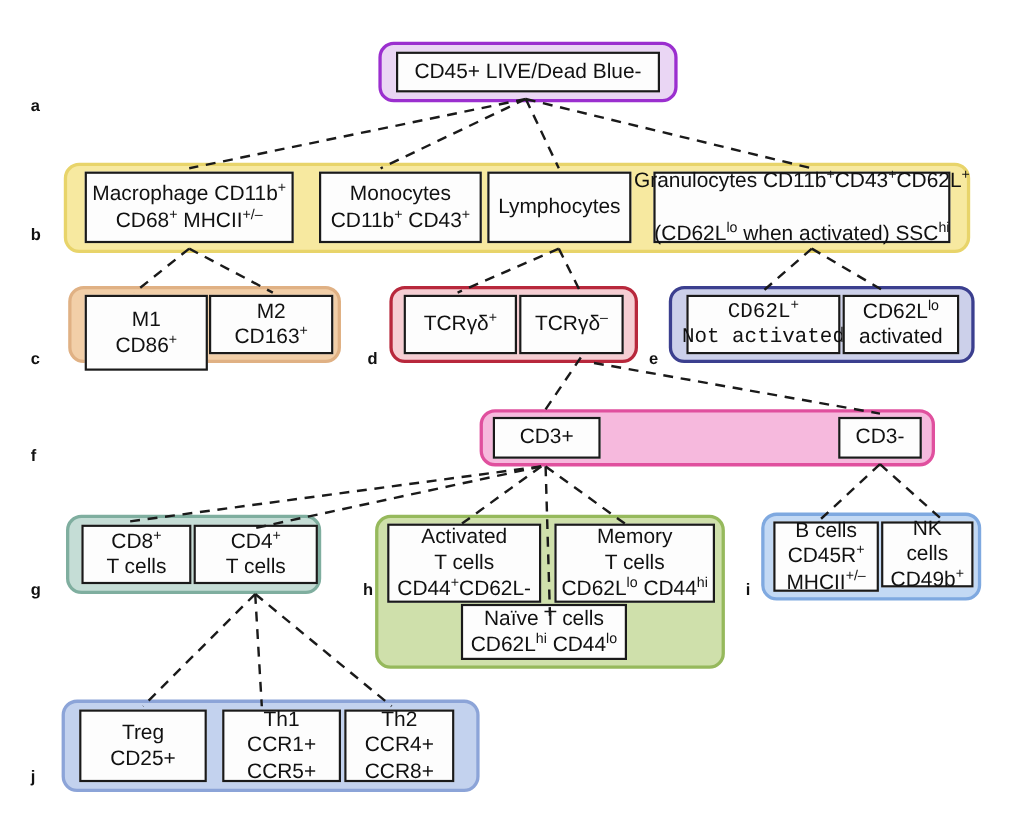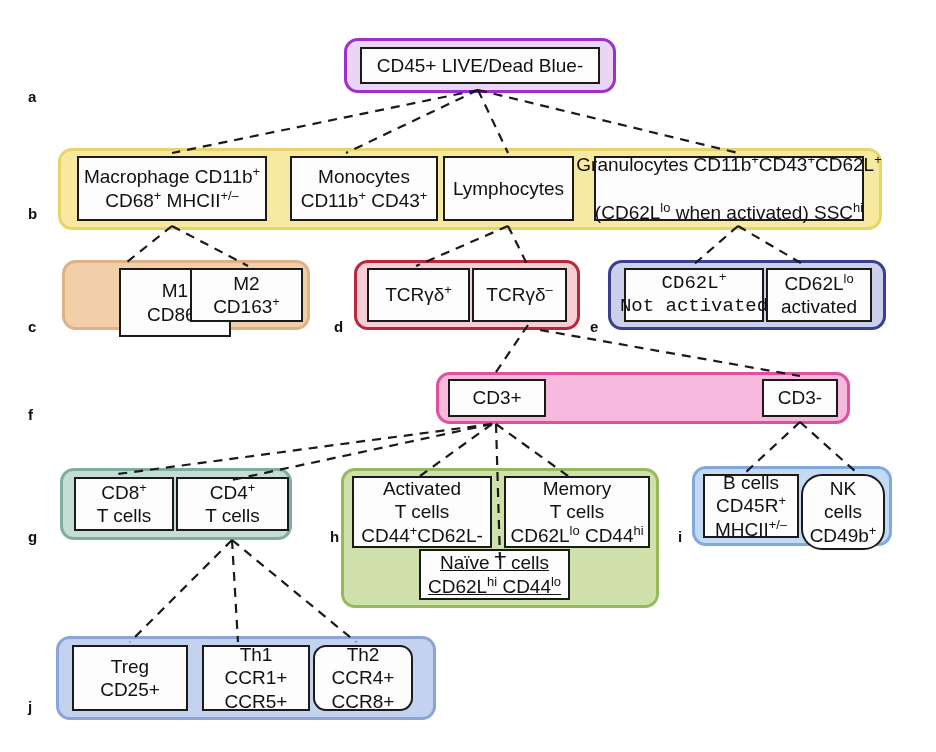--- a/index.html
+++ b/index.html
@@ -128,21 +128,21 @@
   <div class="node" style="left:443px; top:156px; width:131px; height:65px;">
     <span class="ln">Lymphocytes</span>
   </div>
   <div class="node" style="left:594px; top:156px; width:270px; height:65px;gap:24px;">
     <span class="ln">Granulocytes CD11b<sup>+</sup>CD43<sup>+</sup>CD62L<sup>+</sup></span>
     <span class="ln">(CD62L<sup>lo</sup> when activated)  SSC<sup>hi</sup></span>
   </div>
 
   <div class="group" style="left:62px; top:260px; width:248px; height:70px;
               background:#f2cfa8; border:3px solid #e0b184;"></div>
-  <div class="node" style="left:77px; top:268px; width:112px; height:69px;margin-left:42px;">
+  <div class="node" style="left:77px; top:268px; width:112px; height:69px;">
     <span class="ln">M1</span>
     <span class="ln">CD86<sup>+</sup></span>
   </div>
   <div class="node" style="left:190px; top:268px; width:113px; height:54px;">
     <span class="ln">M2</span>
     <span class="ln">CD163<sup>+</sup></span>
   </div>
 
   <div class="group" style="left:354px; top:260px; width:226px; height:70px;
               background:#f6ced3; border:3px solid #b8283c;"></div>
@@ -189,48 +189,48 @@
   <div class="node" style="left:352px; top:476px; width:140px; height:72px;">
     <span class="ln">Activated</span>
     <span class="ln">T cells</span>
     <span class="ln">CD44<sup>+</sup>CD62L-</span>
   </div>
   <div class="node" style="left:504px; top:476px; width:146px; height:72px;">
     <span class="ln">Memory</span>
     <span class="ln">T cells</span>
     <span class="ln">CD62L<sup>lo</sup> CD44<sup>hi</sup></span>
   </div>
-  <div class="node" style="left:419px; top:549px; width:151px; height:51px;text-decoration:underline;">
+  <div class="node" style="left:419px; top:549px; width:151px; height:51px;">
     <span class="ln">Naïve T cells</span>
     <span class="ln">CD62L<sup>hi</sup> CD44<sup>lo</sup></span>
   </div>
 
   <div class="group" style="left:692px; top:466px; width:200px; height:80px;
               background:#c3d9f4; border:3px solid #7fa9e0;"></div>
   <div class="node" style="left:703px; top:474px; width:96px; height:64px;">
     <span class="ln">B cells</span>
     <span class="ln">CD45R<sup>+</sup></span>
     <span class="ln">MHCII<sup>+/–</sup></span>
   </div>
-  <div class="node" style="left:801px; top:474px; width:84px; height:76px;border-radius:21px;">
+  <div class="node" style="left:801px; top:474px; width:84px; height:60px;">
     <span class="ln">NK</span>
     <span class="ln">cells</span>
     <span class="ln">CD49b<sup>+</sup></span>
   </div>
 
   <div class="group" style="left:56px; top:636px; width:380px; height:84px;
               background:#c3d2ee; border:3px solid #8ca4d8;"></div>
   <div class="node" style="left:72px; top:645px; width:116px; height:66px;">
     <span class="ln">Treg</span>
     <span class="ln">CD25+</span>
   </div>
   <div class="node" style="left:202px; top:645px; width:108px; height:66px;">
     <span class="ln">Th1</span>
     <span class="ln">CCR1+</span>
     <span class="ln">CCR5+</span>
   </div>
-  <div class="node" style="left:313px; top:645px; width:100px; height:66px;border-radius:13px;">
+  <div class="node" style="left:313px; top:645px; width:100px; height:66px;">
     <span class="ln">Th2</span>
     <span class="ln">CCR4+</span>
     <span class="ln">CCR8+</span>
   </div>
 
 </div>
 
 </body></html>

